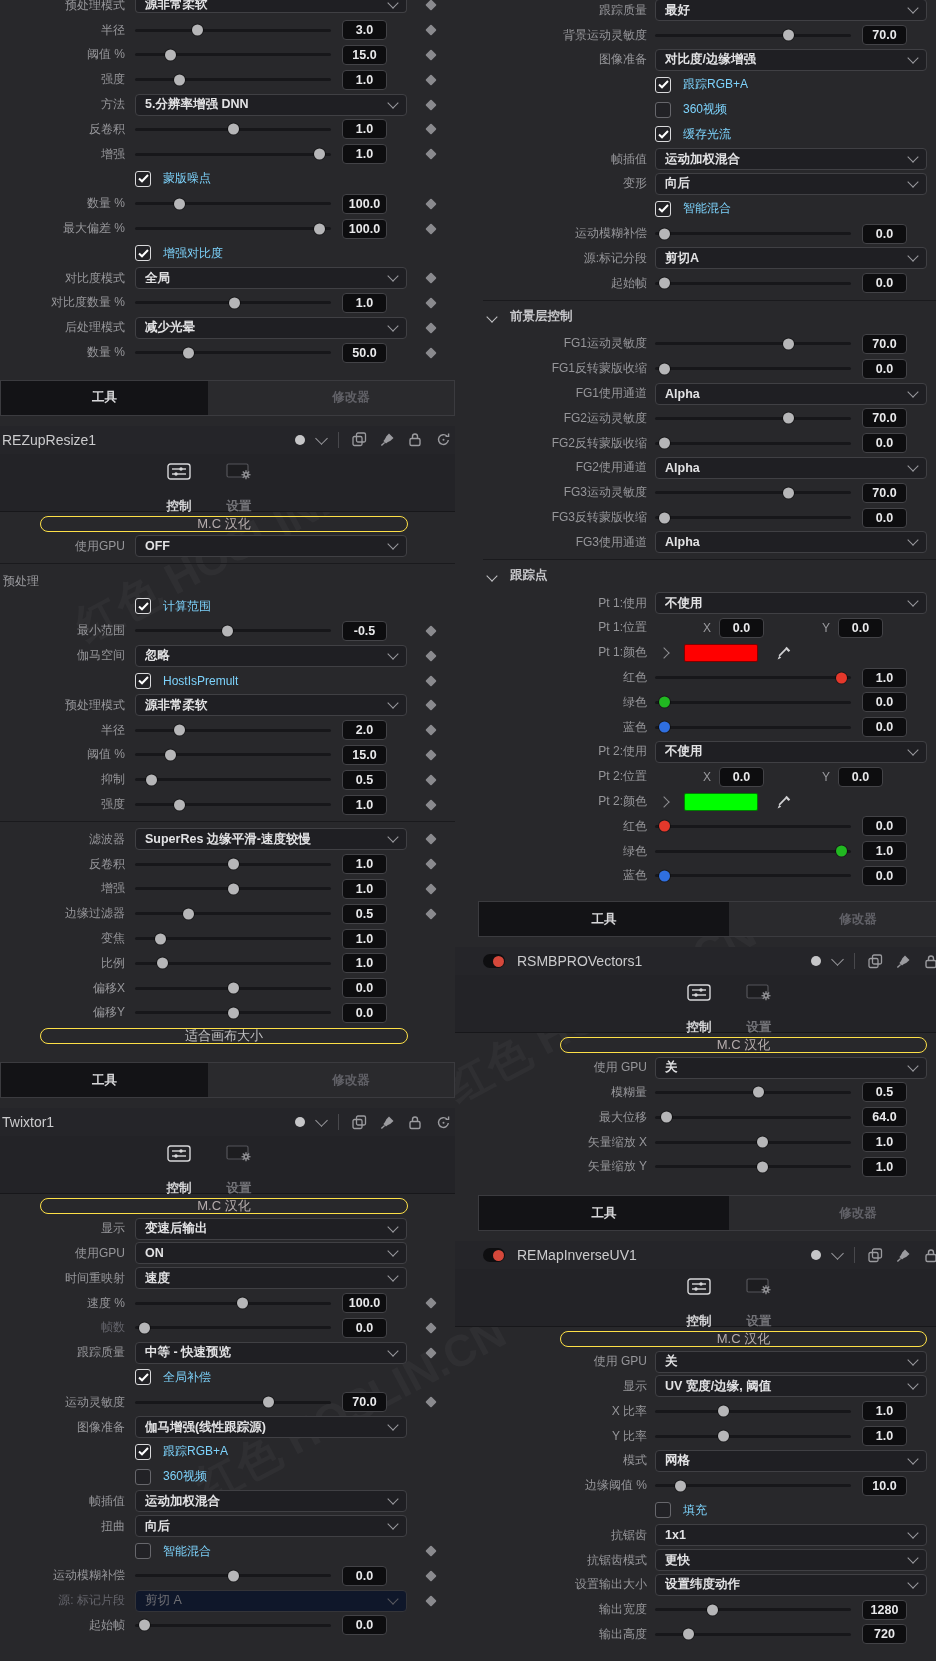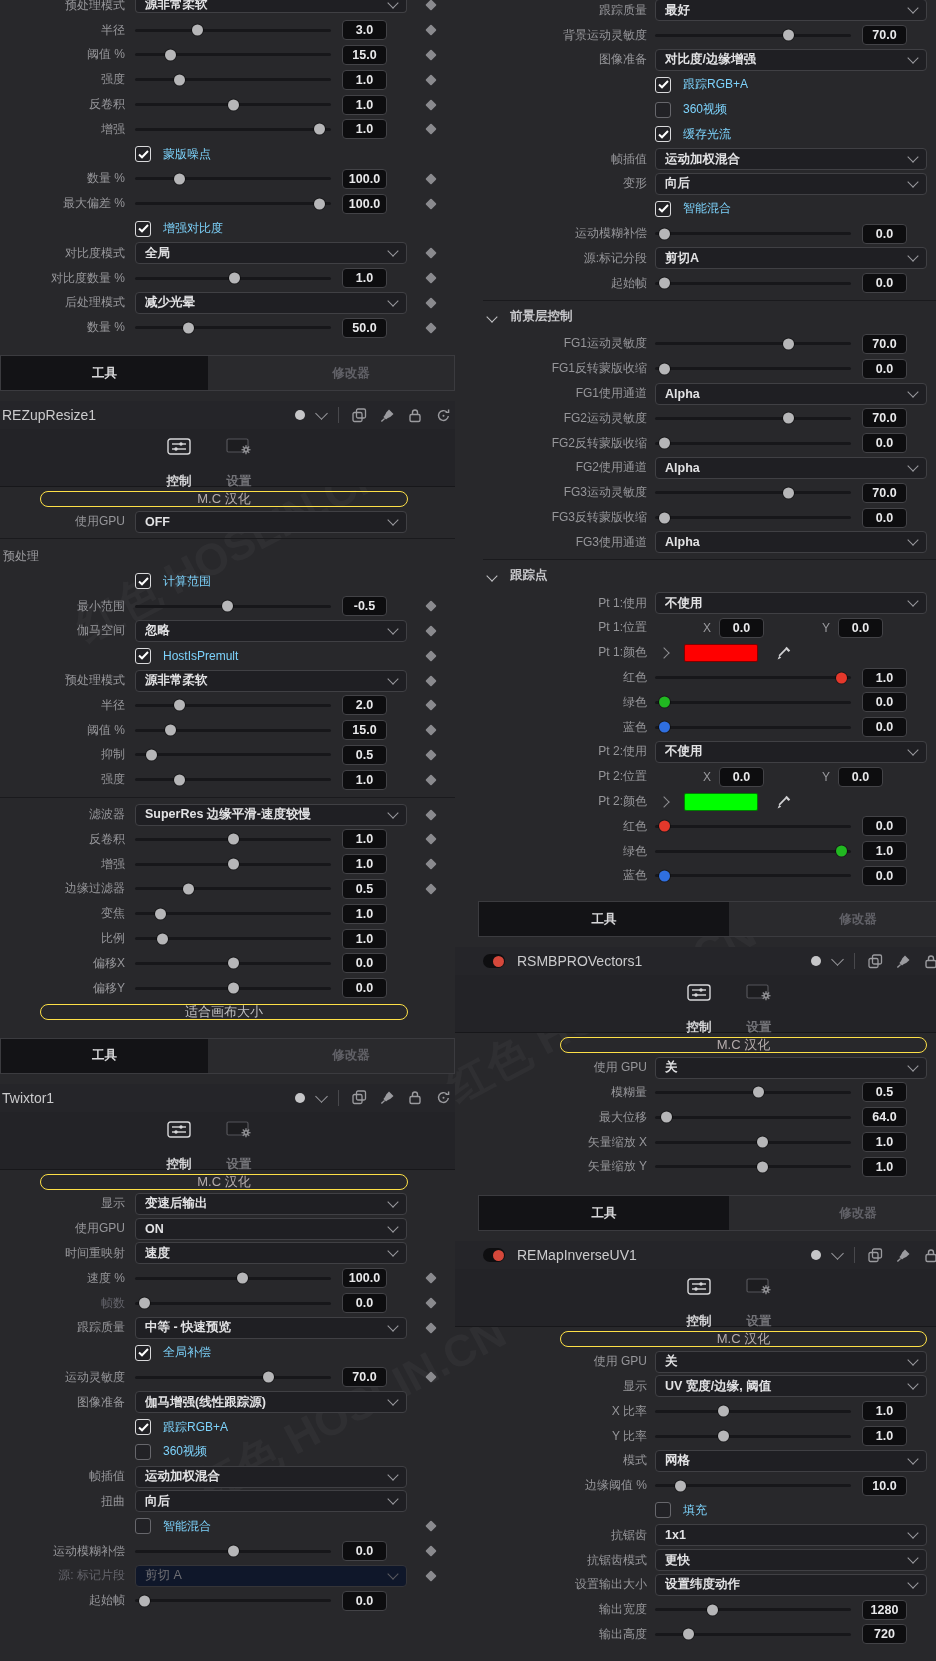--- a/index.html
+++ b/index.html
@@ -163,20 +163,32 @@
           <div class="track">
             <div class="knob" style="left: 39px;"></div>
           </div>
           <div class="valbox">1.0</div>
         </div>
         <div class="kf">
           <div class="dia"></div>
         </div>
       </div>
       <div class="row">
+        <span class="lbl">方法</span>
+        <div class="ctrl">
+          <div class="dropdown">
+            <span class="ddval">5.分辨率增强 DNN</span>
+            <span class="chevd"></span>
+          </div>
+        </div>
+        <div class="kf">
+          <div class="dia"></div>
+        </div>
+      </div>
+      <div class="row">
         <span class="lbl">反卷积</span>
         <div class="ctrl">
           <div class="track">
             <div class="knob" style="left: 93px;"></div>
           </div>
           <div class="valbox">1.0</div>
         </div>
         <div class="kf">
           <div class="dia"></div>
         </div>

